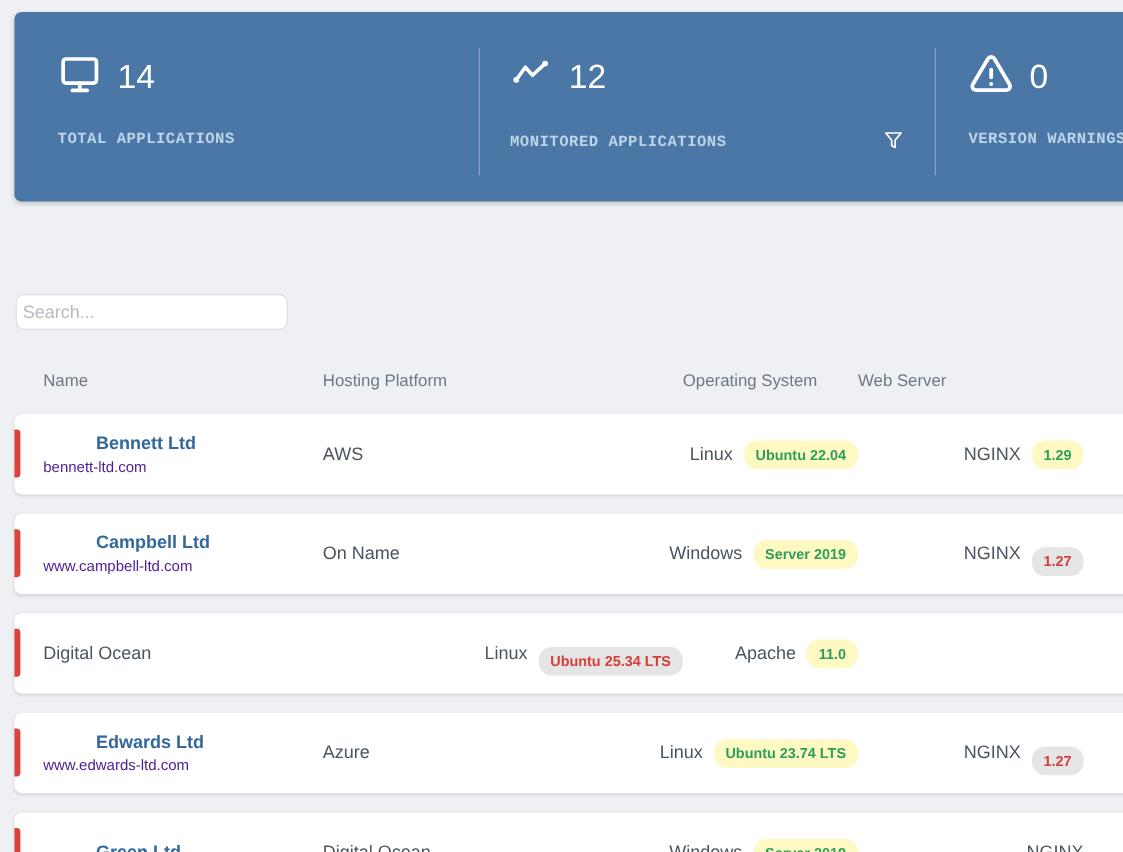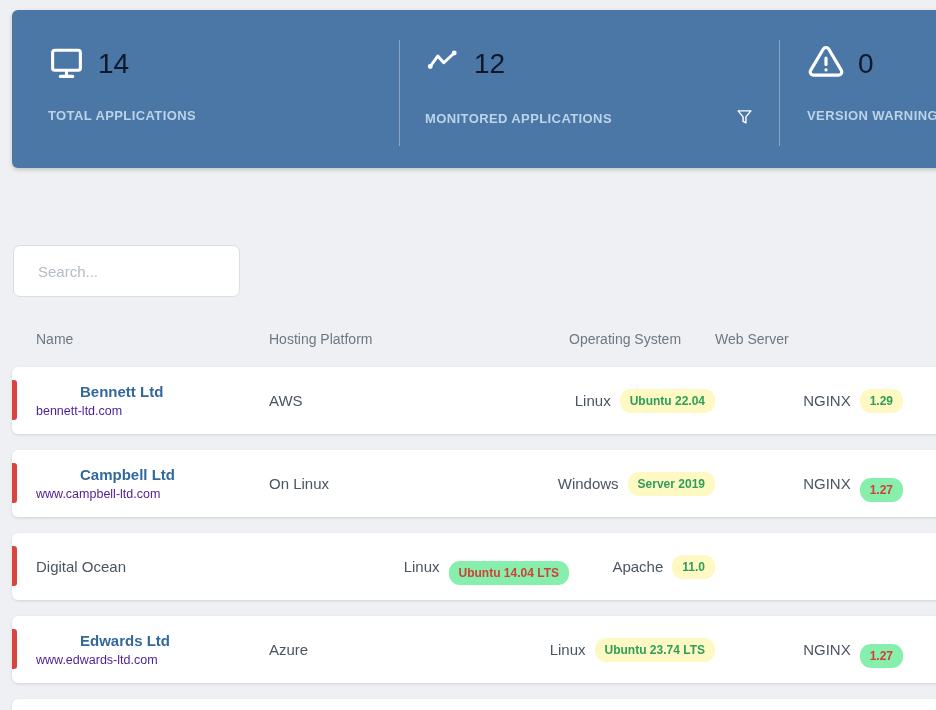--- a/index.html
+++ b/index.html
@@ -25,52 +25,53 @@
   .stat-0 { width: 387px; }
   .stat-1 { width: 379px; padding-left: 25px; }
   .stat-2 { flex: 1; padding-left: 27px; }
   .v-divider {
     width: 1px;
     background: rgba(255,255,255,0.35);
     margin: 30px 0 22px 0;
   }
   .stat-top { display: flex; align-items: center; gap: 13px; height: 40px; }
   .stat-top svg { stroke: #ffffff; fill: none; stroke-width: 2; stroke-linecap: round; stroke-linejoin: round; }
-  .stat-value { color: #0f172a; font-size: 28px; font-weight: 400; text-align: center; }
+  .stat-value { color: #ffffff; font-size: 28px; font-weight: 400; text-align: center; }
   .stat-label-row {
     margin-top: 24px;
     display: flex;
     align-items: center;
   }
   .stat-label {
     color: #bcd3e8;
     font-size: 13px;
     font-weight: 700;
     letter-spacing: 0.4px;
+    font-family: Liberation Mono, monospace;
   }
   .filter-btn {
     margin-left: auto;
     margin-right: 26px;
     background: transparent;
     border: none;
     cursor: pointer;
     display: flex;
     align-items: center;
   }
   .filter-btn svg { stroke: #ffffff; fill: none; stroke-width: 2; stroke-linecap: round; stroke-linejoin: round; }
 
   
   .search-wrap { margin: 77px 0 0 13px; }
   .search-input {
     width: 227px;
-    height: 52px;
+    height: 30px;
     border: 1px solid #d9dee3;
     border-radius: 7px;
     background: #ffffff;
-    padding: 0 24px;
+    padding: 0 5px;
     font-size: 15px;
     font-family: "Liberation Sans", sans-serif;
     color: #3f4a56;
     outline: none;
   }
   .search-input::placeholder { color: #b4bcc4; }
 
   
   .grid-cols {
     display: grid;
@@ -112,21 +113,21 @@
   .app-domain:empty { display: none; }
   .badge {
     font-size: 12px;
     font-weight: 700;
     padding: 5px 10px;
     border-radius: 11px;
     white-space: nowrap;
   }
   .badge:empty, .badge[data-status="none"] { display: none; }
   .badge[data-status="ok"]   { background: #fef9c3; color: #2e9e5b; }
-  .badge[data-status="warn"] { background: #86efac; color: #d23f39; margin-top: 12px; }
+  .badge[data-status="warn"] { background: #e5e5e5; color: #d23f39; margin-top: 12px; }
 </style>
 </head>
 <body>
 
 <div class="page">
 
   <header class="stats-card">
     <section class="stat stat-0">
       <div class="stat-top">
         <span>
@@ -216,37 +217,37 @@
         <span class="badge" data-status="ok">1.29</span>
       </div>
       <div></div>
     </article>
 
     <article class="row-card grid-cols">
       <div class="cell">
         <div class="app-name">Campbell Ltd</div>
         <div class="app-domain">www.campbell-ltd.com</div>
       </div>
-      <div class="cell">On Linux</div>
+      <div class="cell">On Name</div>
       <div class="cell right">
         <span>Windows</span>
         <span class="badge" data-status="ok">Server 2019</span>
       </div>
       <div class="cell right">
         <span>NGINX</span>
         <span class="badge" data-status="warn">1.27</span>
       </div>
       <div></div>
     </article>
 
     <article class="row-card grid-cols">
       <div class="cell">Digital Ocean</div>
       <div class="cell right">
         <span>Linux</span>
-        <span class="badge" data-status="warn">Ubuntu 14.04 LTS</span>
+        <span class="badge" data-status="warn">Ubuntu 25.34 LTS</span>
       </div>
       <div class="cell right">
         <span>Apache</span>
         <span class="badge" data-status="ok">11.0</span>
       </div>
       <div></div>
     </article>
 
     <article class="row-card grid-cols">
       <div class="cell">

